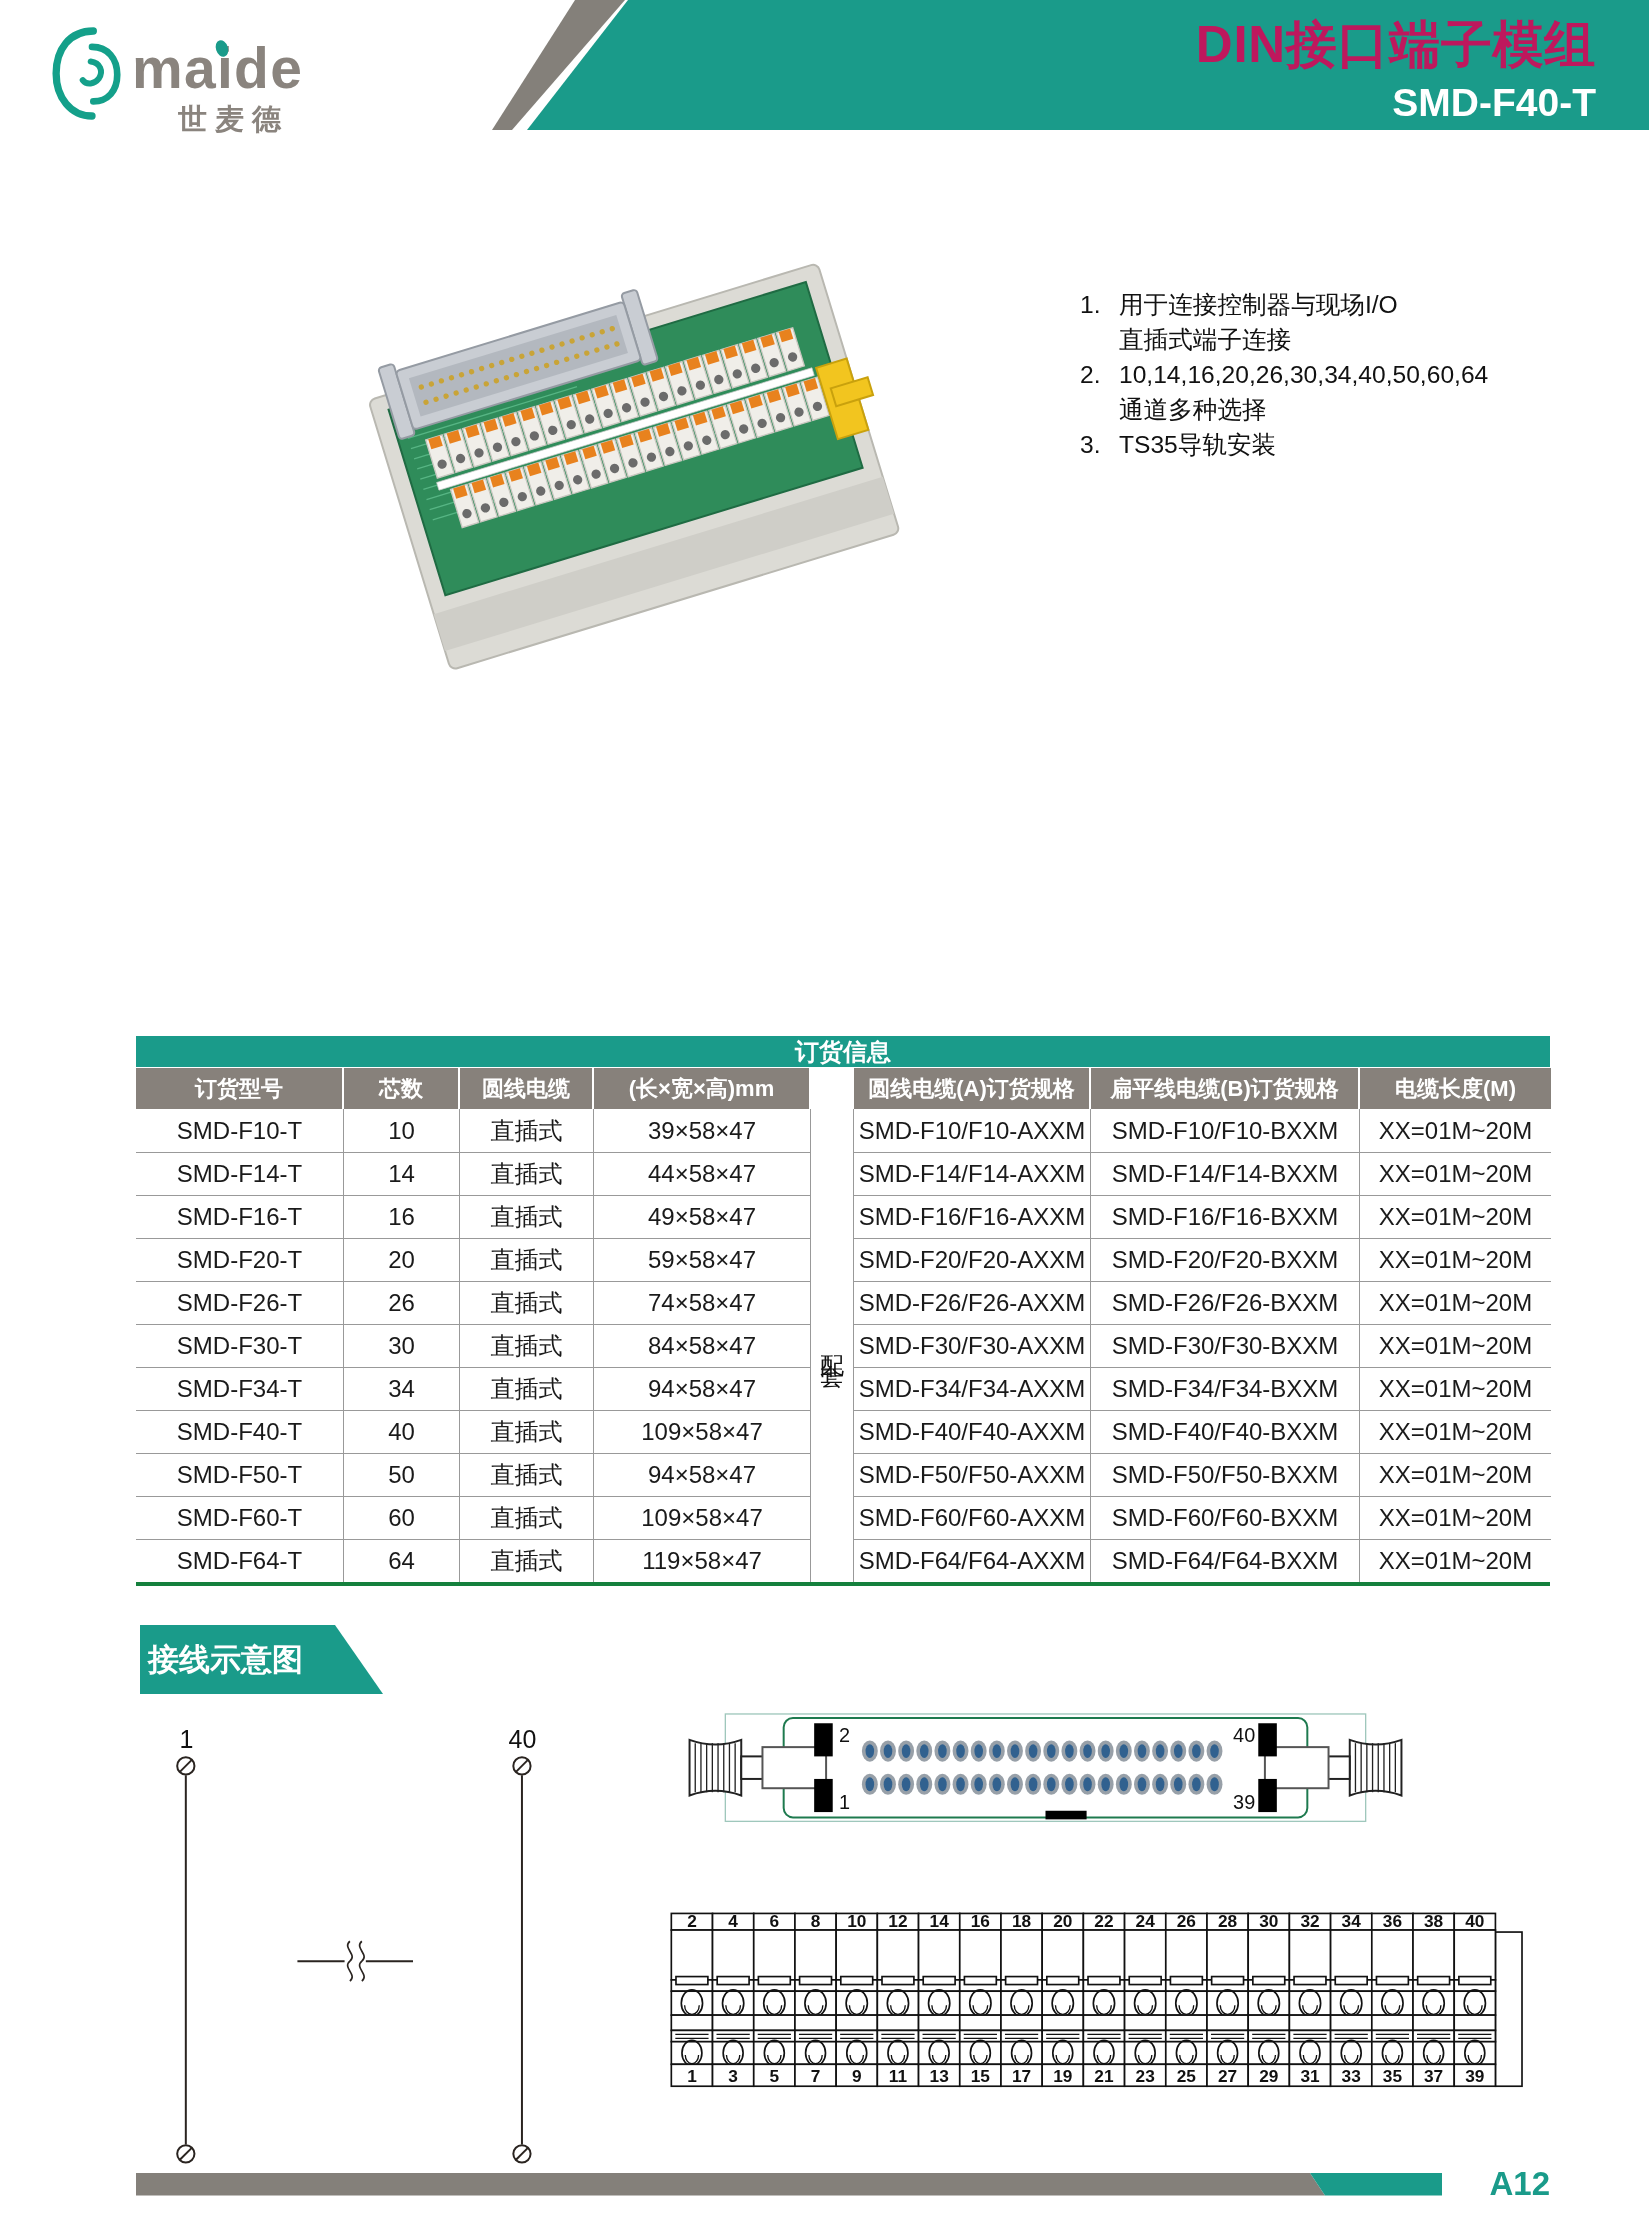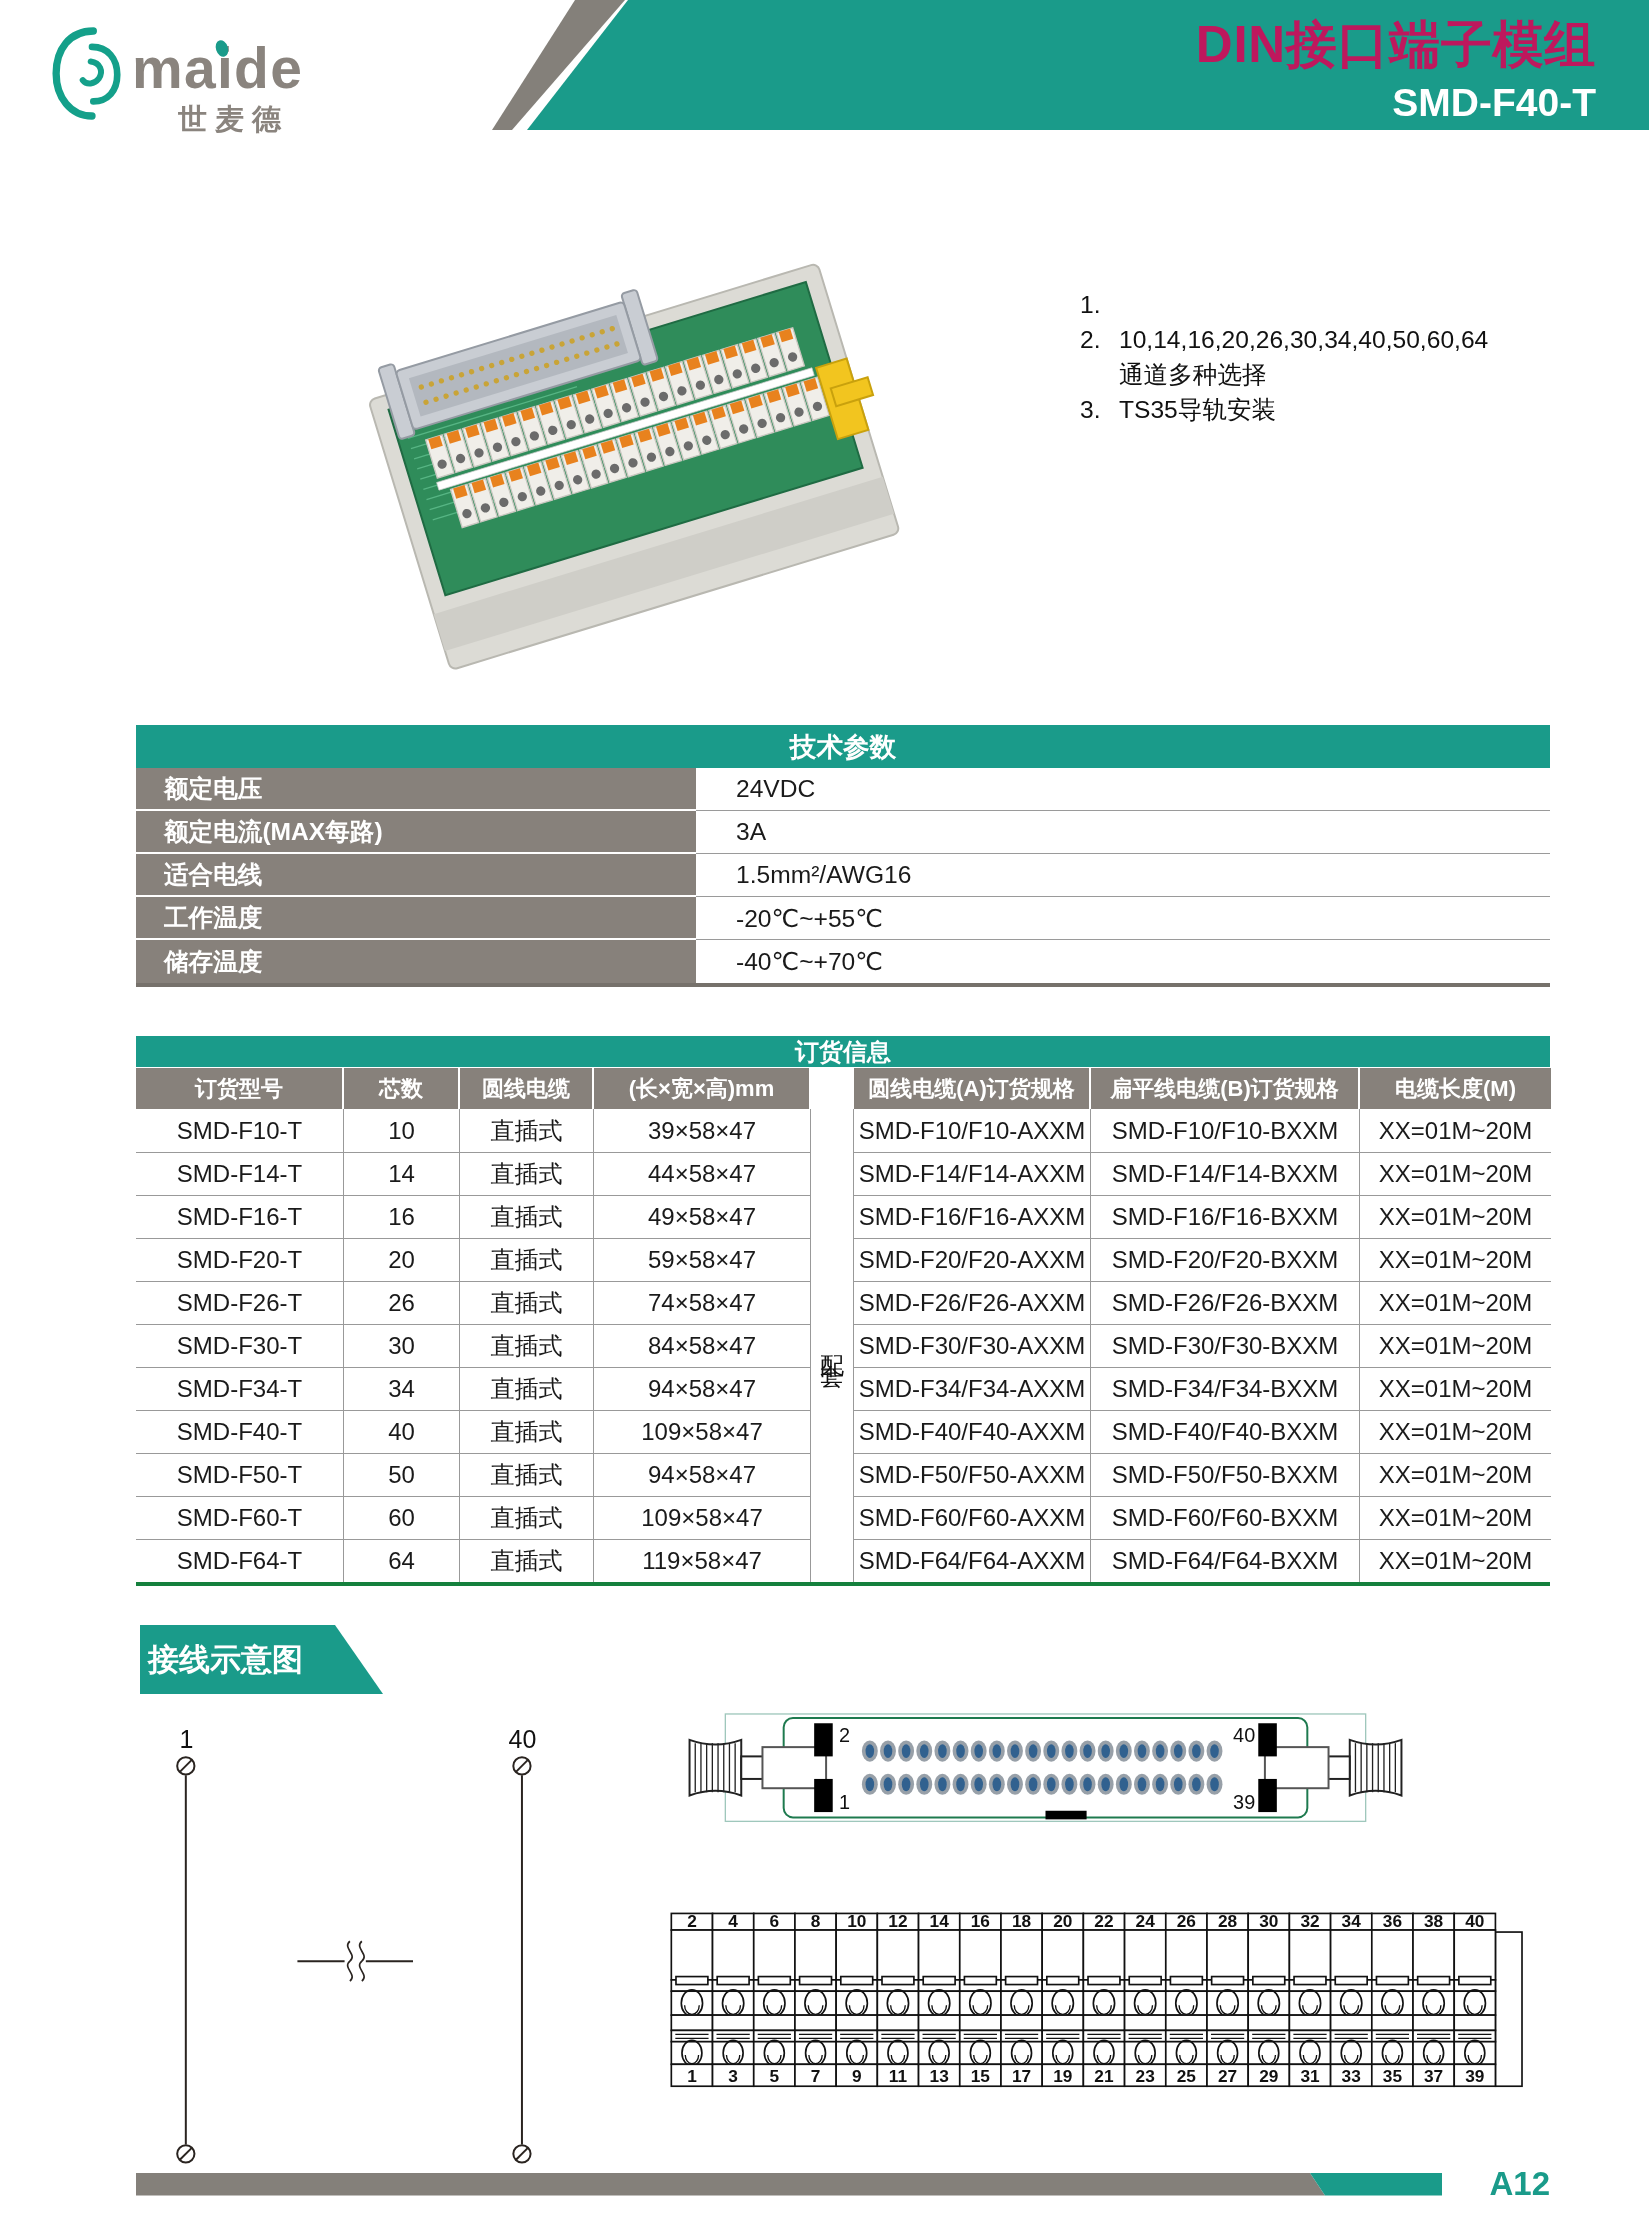--- a/index.html
+++ b/index.html
@@ -273,52 +273,41 @@
         <circle cx="673" cy="356" r="7" fill="#6B6B6B"></circle>
         <rect x="688" y="300" width="48" height="112" fill="#F2C51F" stroke="#C9A10D" stroke-width="3"></rect>
         <rect x="700" y="336" width="58" height="28" fill="#F2C51F" stroke="#C9A10D" stroke-width="3"></rect>
       </g>
     </svg>
 
   <div class="abs features">
     <div id="feat-list">
         <div class="feat-item">
           <div class="feat-num">1.</div>
+          <div class="feat-lines">
+            <div>用于连接控制器与现场I/O</div>
+            <div>直插式端子连接</div>
+          </div>
         </div>
         <div class="feat-item">
           <div class="feat-num">2.</div>
           <div class="feat-lines">
             <div>10,14,16,20,26,30,34,40,50,60,64</div>
             <div>通道多种选择</div>
           </div>
         </div>
         <div class="feat-item">
           <div class="feat-num">3.</div>
           <div class="feat-lines">
             <div>TS35导轨安装</div>
           </div>
         </div>
       </div>
   </div>
 
-  <div class="abs tech">
-    <div class="tbar">技术参数</div>
-    <div class="tech-body" id="tech-body">
-        <div class="tl">额定电压</div>
-        <div class="tv">24VDC</div>
-        <div class="tl">额定电流(MAX每路)</div>
-        <div class="tv">3A</div>
-        <div class="tl">适合电线</div>
-        <div class="tv">1.5mm²/AWG16</div>
-        <div class="tl">工作温度</div>
-        <div class="tv">-20℃~+55℃</div>
-        <div class="tl last">储存温度</div>
-        <div class="tv last">-40℃~+70℃</div>
-      </div>
-  </div>
 
   <div class="abs order">
     <div class="obar">订货信息</div>
     <div class="ogrid" id="order-grid">
         <div class="ohc">订货型号</div>
         <div class="ohc">芯数</div>
         <div class="ohc">圆线电缆</div>
         <div class="ohc">(长×宽×高)mm</div>
         <div class="ohc-gap"></div>
         <div class="ohc">圆线电缆(A)订货规格</div>

